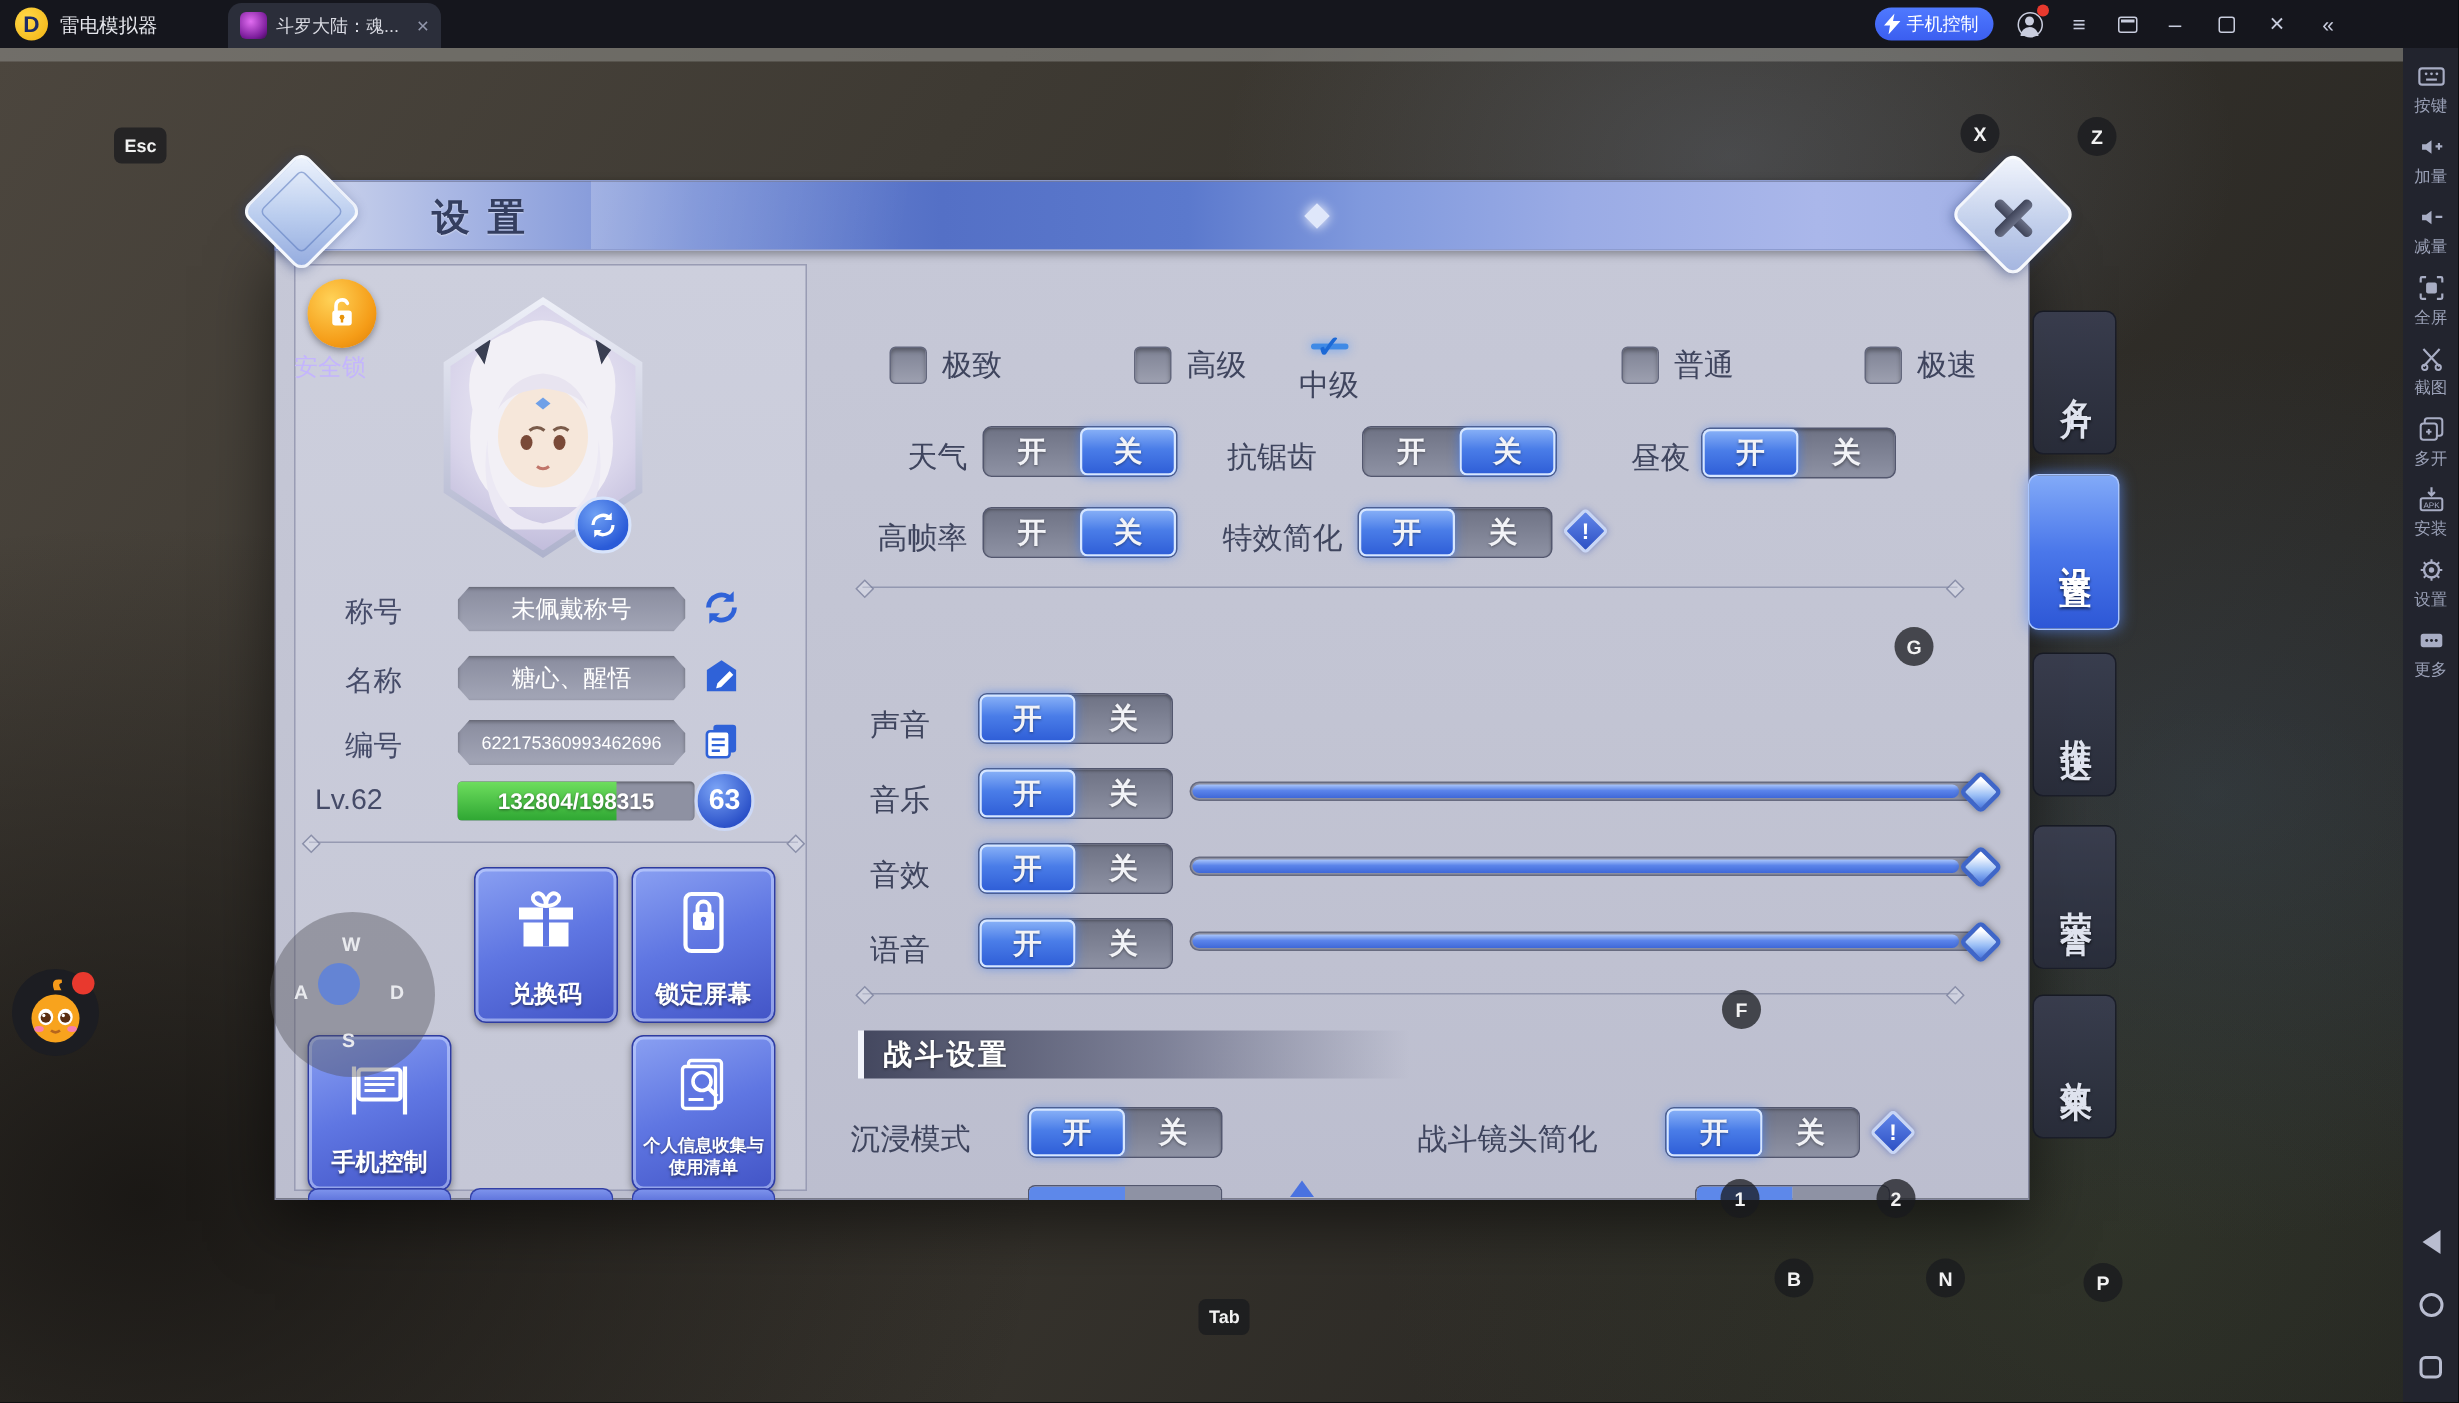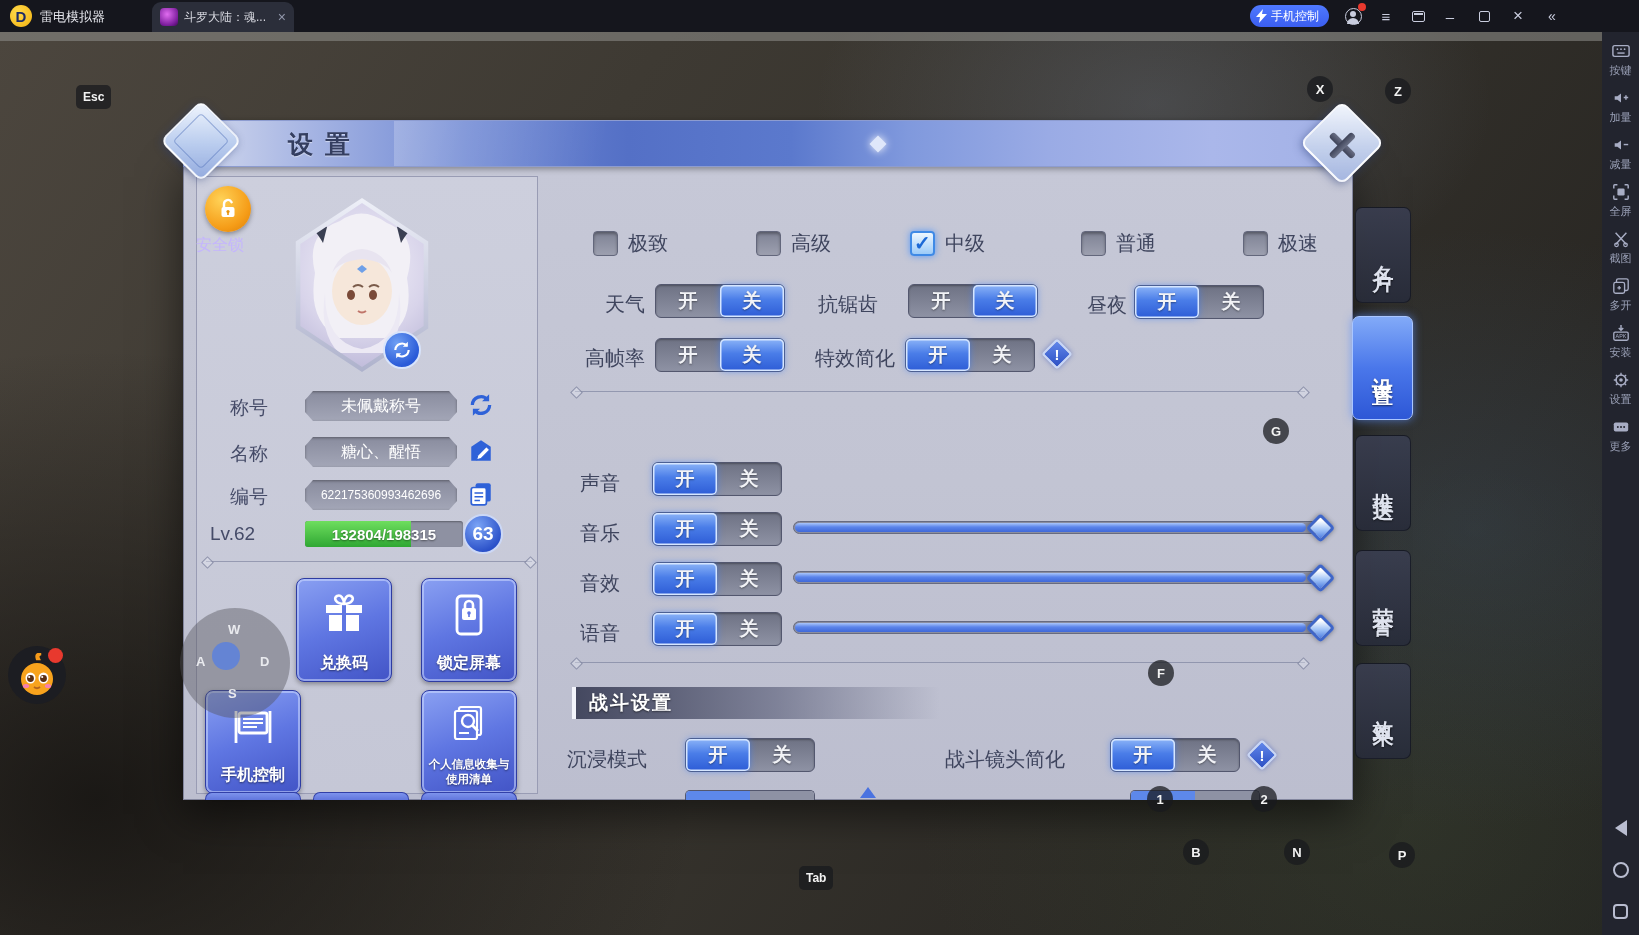--- a/index.html
+++ b/index.html
@@ -409,21 +409,21 @@
   </div>
 
   <div class="prow-lbl" style="left:210px; top:523px;">Lv.62</div>
   <div class="exp">
     <div class="exp-fill"></div>
     <div class="exp-txt">132804/198315</div>
   </div>
   <div class="badge63">63</div>
   <div class="pdivider"></div>
 
-  <div class="abtn" style="left:296px; top:578px;">
+  <div class="abtn" style="left:316px; top:578px;">
     <svg width="46" height="44" viewBox="0 0 46 44">
         <rect x="5" y="12" width="36" height="8" fill="#fff"></rect>
         <rect x="8" y="22" width="30" height="16" fill="#fff"></rect>
         <rect x="21" y="12" width="4" height="26" fill="#5f76e2"></rect>
         <path d="M23 11 C15 11 12 5 16 3 C20 1 23 6 23 11 C23 6 26 1 30 3 C34 5 31 11 23 11z" fill="none" stroke="#fff" stroke-width="2.6"></path>
       </svg>
     <span class="albl">兑换码</span>
   </div>
   <div class="abtn" style="left:421px; top:578px;">
     <svg width="44" height="44" viewBox="0 0 44 44">
@@ -459,21 +459,21 @@
 
 
   <div class="cb-item" style="left:593px;">
     <span class="cb unchecked"></span>
     <span class="cb-lbl">极致</span>
   </div>
   <div class="cb-item" style="left:756px;">
     <span class="cb unchecked"></span>
     <span class="cb-lbl">高级</span>
   </div>
-  <div class="cb-item" style="left:910px;">
+  <div class="cb-item" style="left:866px;flex-direction:column;">
     <span class="cb checked"></span>
     <span class="cb-lbl">中级</span>
   </div>
   <div class="cb-item" style="left:1081px;">
     <span class="cb unchecked"></span>
     <span class="cb-lbl">普通</span>
   </div>
   <div class="cb-item" style="left:1243px;">
     <span class="cb unchecked"></span>
     <span class="cb-lbl">极速</span>

